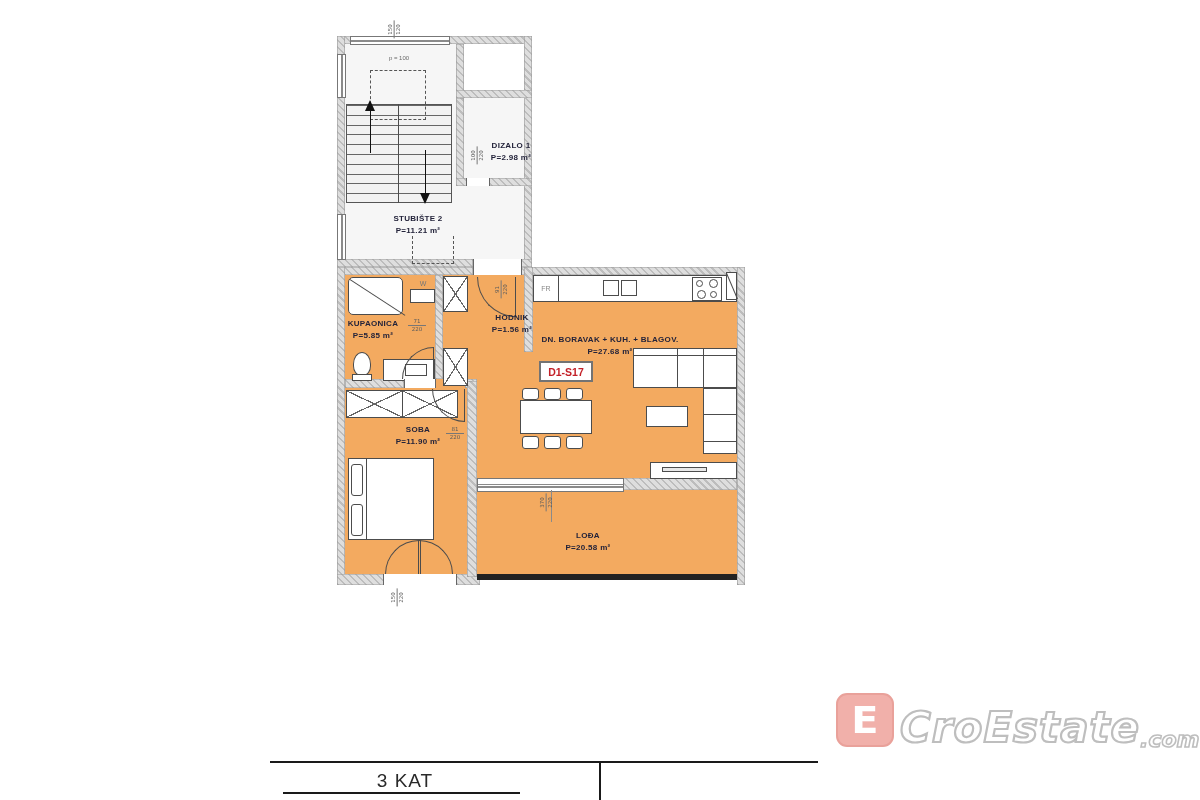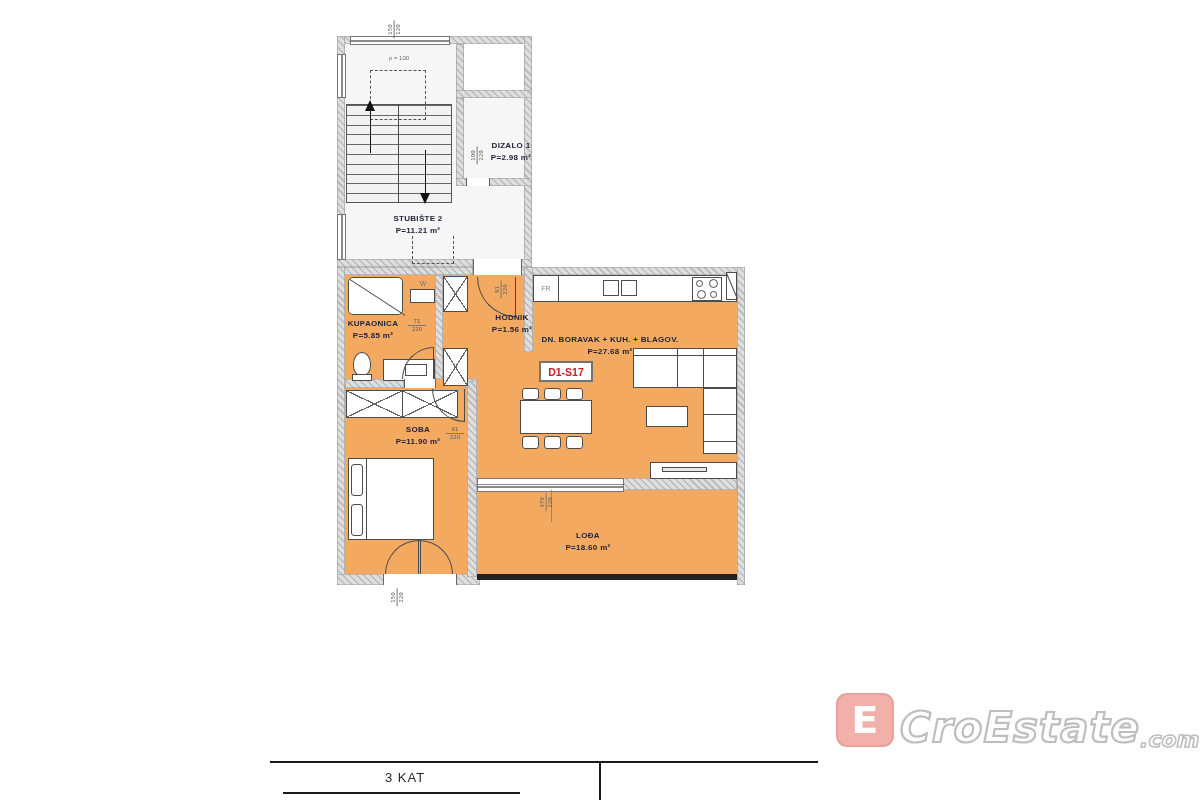--- a/index.html
+++ b/index.html
@@ -31,21 +31,21 @@
                          linear-gradient(to bottom right,transparent calc(50% - .6px),#666 calc(50% - .6px) calc(50% + .6px),transparent calc(50% + .6px));}
   .stairs{position:absolute;background:#f2f2f2 repeating-linear-gradient(to bottom,#666 0 1px,transparent 1px 9.8px);border:1px solid #555;box-sizing:border-box;}
   .dashed{position:absolute;border:1px dashed #555;box-sizing:border-box;}
   .arc{position:absolute;box-sizing:border-box;border:0 solid #4c4c4c;}
   .tri{position:absolute;width:0;height:0;}
   
   .unit-badge{position:absolute;background:#fff;border:2px solid #737373;color:#c32027;
               font-weight:bold;font-size:10.5px;display:flex;align-items:center;justify-content:center;}
   
   .tline{position:absolute;background:#1a1a1a;}
-  .floor-title{position:absolute;transform:translateX(-50%);font-size:13px;color:#2a2a2a;letter-spacing:1px;}
+  .floor-title{position:absolute;transform:translateX(-50%);font-size:19px;color:#2a2a2a;letter-spacing:1px;}
   
   .wm{position:absolute;display:flex;align-items:flex-start;opacity:.8;}
   .wm-mark{width:58px;height:54px;background:#ee9d96;border:2px solid #e48a81;border-radius:11px;
            display:flex;align-items:center;justify-content:center;box-sizing:border-box;}
   .wm-mark span{color:#fff;font-weight:bold;font-size:38px;line-height:1;font-family:"DejaVu Sans",sans-serif;transform:scaleX(1.05);}
   .wm-text{display:flex;align-items:flex-end;margin-left:6px;margin-top:10px;font-style:italic;}
   .wm-brand{font-weight:bold;font-size:42px;letter-spacing:1px;color:#fff;-webkit-text-stroke:2.2px #aeaeae;font-family:"DejaVu Sans",sans-serif;}
   .wm-tld{font-weight:bold;font-size:22px;color:#fff;-webkit-text-stroke:1.6px #aeaeae;font-family:"DejaVu Sans",sans-serif;}
 </style>
 </head>
@@ -223,21 +223,21 @@
   </div>
 
   <div class="win-h" style="left:477px;top:478px;width:145px;height:12px;"></div>
   <div class="line" style="left:551px;top:490px;width:1px;height:32px;background:#8a8a8a;"></div>
   <div class="dim rot" style="left:537px;top:495px;">
     <div class="t">370</div>
     <div>220</div>
   </div>
   <div class="room-label" style="left:588px;top:530px;">
     <div>LOĐA</div>
-    <div>P=18.60 m²</div>
+    <div>P=20.58 m²</div>
   </div>
   <div class="abs" style="left:477px;top:574px;width:260px;height:6px;background:#222;"></div>
 
   <div class="tline" style="left:270px;top:761px;width:548px;height:2px;"></div>
   <div class="tline" style="left:599px;top:761px;width:2px;height:39px;"></div>
   <div class="floor-title" style="left:405px;top:770px;">3 KAT</div>
   <div class="tline" style="left:283px;top:792px;width:237px;height:2px;"></div>
 
   <div class="wm" style="left:836px;top:693px;">
     <div class="wm-mark">

